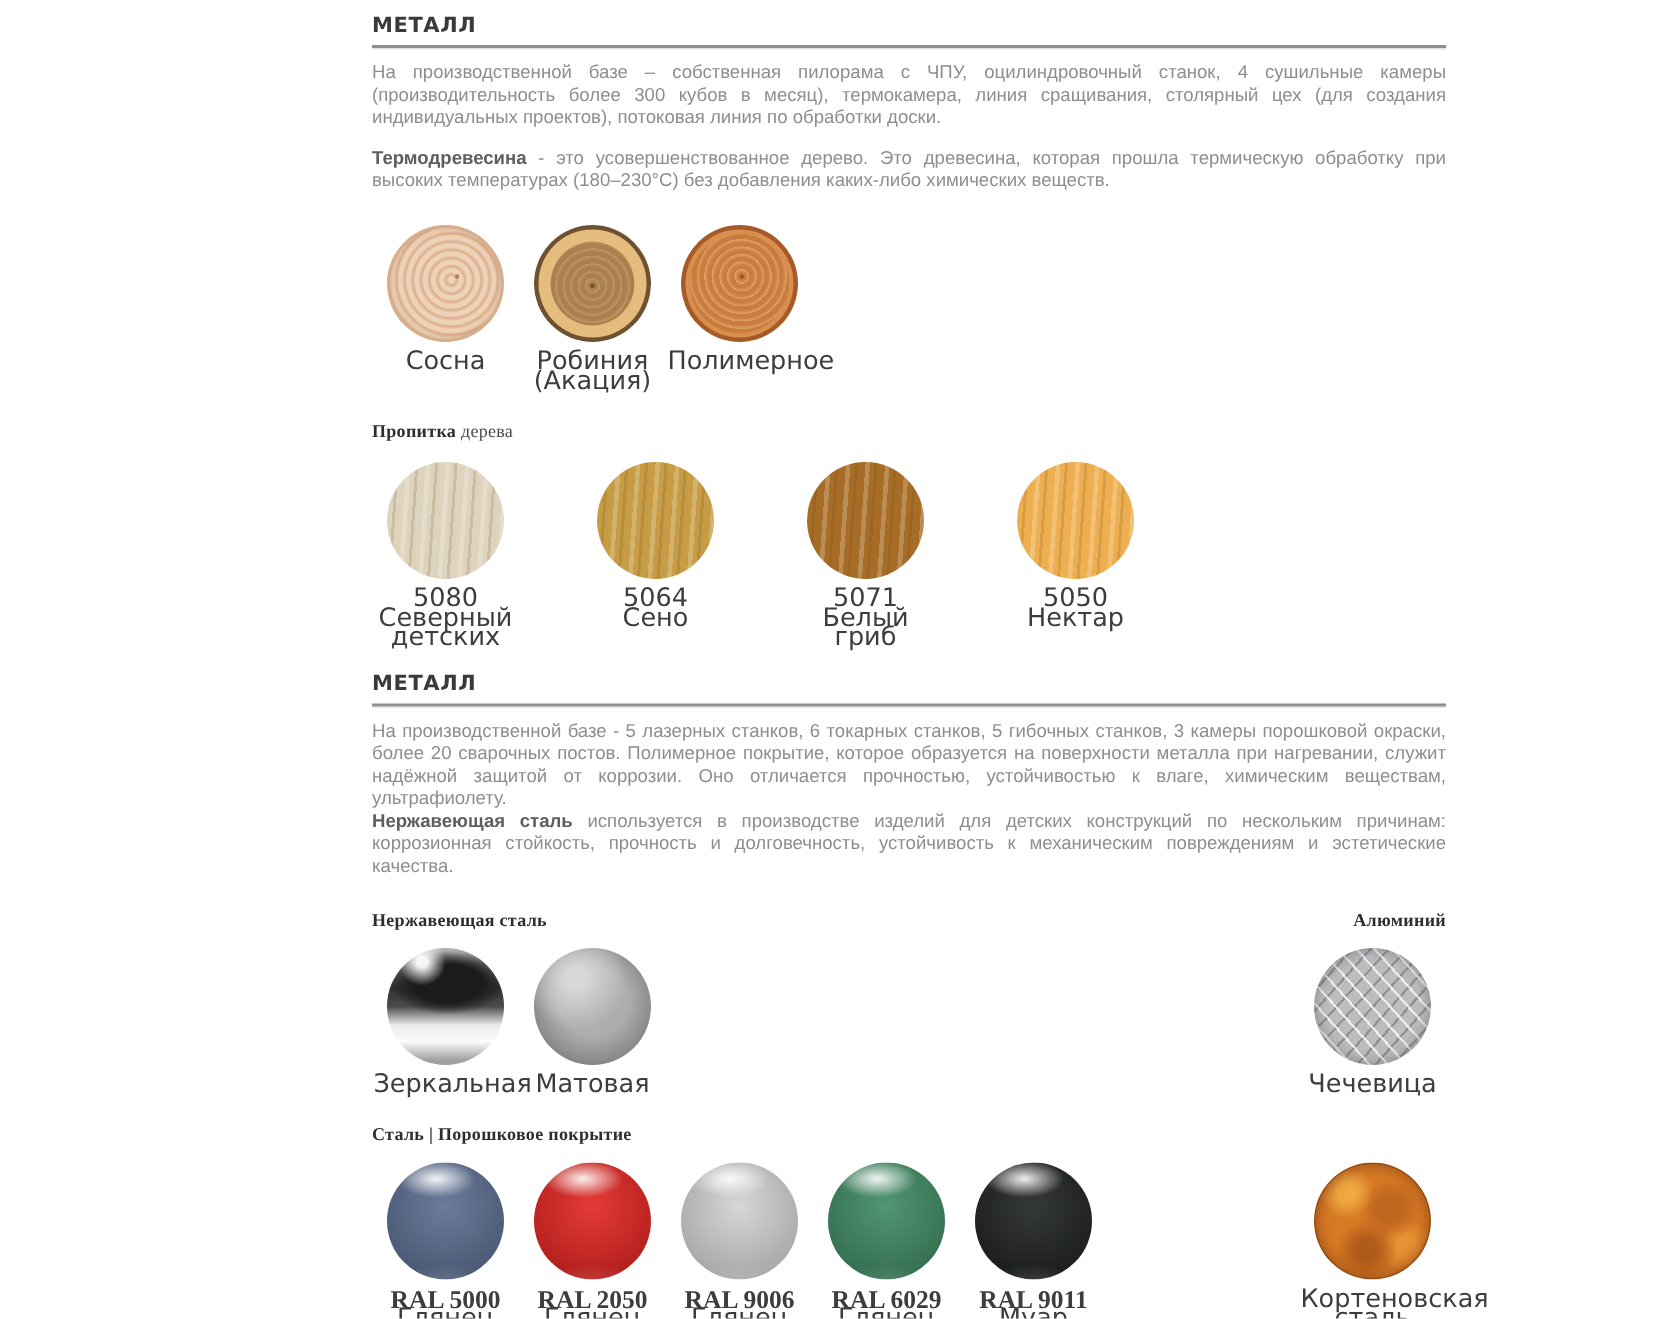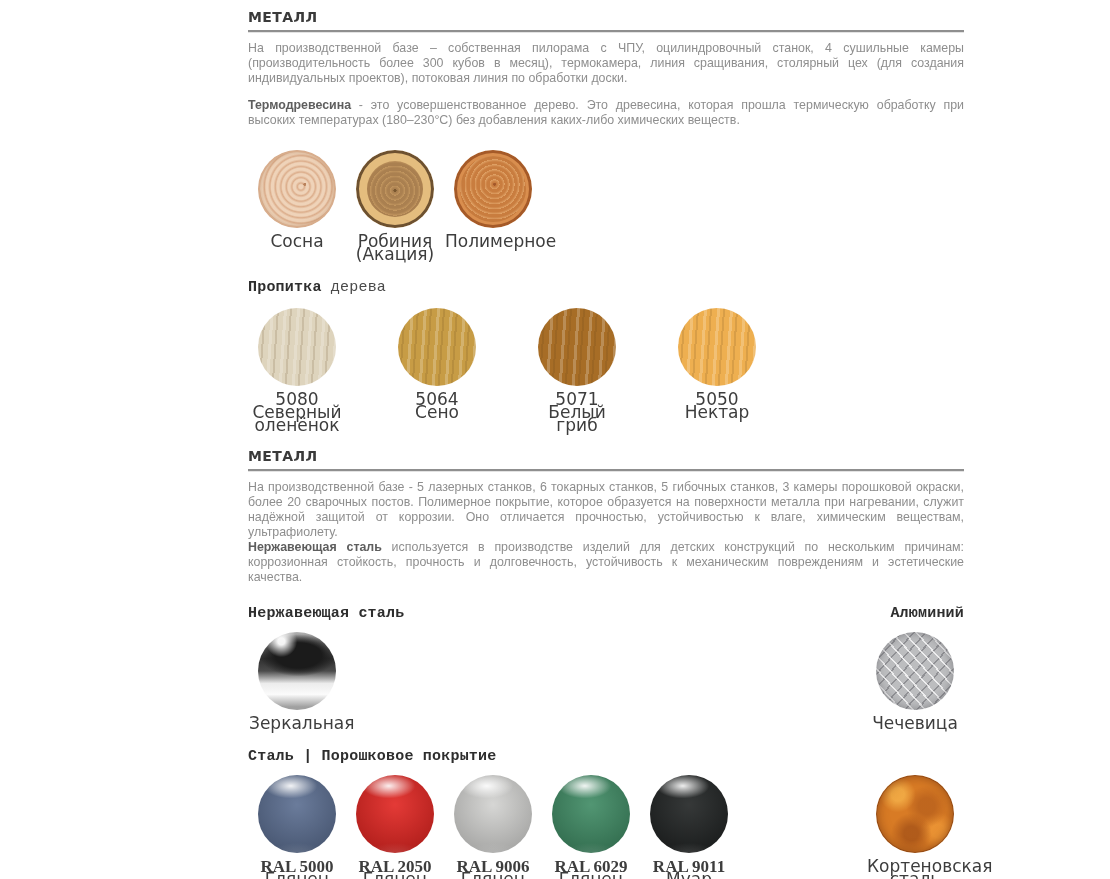--- a/index.html
+++ b/index.html
@@ -14,22 +14,22 @@
     color:#3a3a3a;letter-spacing:.4px;font-family:"DejaVu Sans",sans-serif;
   }
   .rule{height:0;border-top:2px solid #8f8f8f;box-shadow:0 1px 0 #e3e3e3;margin-top:5px;}
 
   .body-text{
     margin:9px 0 0;font-size:12.4px;line-height:15px;color:#8e8e8e;text-align:justify;
   }
   .lead-bold{color:#5e5e5e;font-weight:bold;}
 
   .subhead{
-    margin:18px 0 0;font-size:15px;line-height:17px;color:#2e2e2e;
-    font-family:Liberation Mono, monospace;font-weight:600;letter-spacing:.2px;
+    margin:18px 0 0;font-size:12px;line-height:17px;color:#2e2e2e;
+    font-family:Liberation Serif, serif;font-weight:600;letter-spacing:.2px;
   }
   .subhead .light{font-weight:normal;color:#4a4a4a;}
   .dual-head{display:flex;justify-content:space-between;align-items:baseline;margin-top:20px;}
   .dual-head .subhead{margin:0;}
 
   .swatch-row{display:flex;align-items:flex-start;}
   .mt22{margin-top:22px;} .mt10{margin-top:10px;} .mt12{margin-top:12px;gap:42px;}
   .col{width:98px;display:flex;flex-direction:column;align-items:center;flex:0 0 auto;}
   .col-right{margin-left:auto;}
   .label{
@@ -137,21 +137,21 @@
     </div>
   </div>
 
   <h2 class="subhead"><span>Пропитка</span> <span class="light">дерева</span></h2>
 
   <div class="swatch-row mt12">
     <div class="col">
       <div class="sw sw-grain" style="--sw: #ded4bd;"></div>
       <div class="label">
         <div>5080</div>
-        <div>Северный оленёнок</div>
+        <div>Северный детских</div>
       </div>
     </div>
     <div class="col">
       <div class="sw sw-grain" style="--sw: #c79c45;"></div>
       <div class="label">
         <div>5064</div>
         <div>Сено</div>
       </div>
     </div>
     <div class="col">
@@ -179,20 +179,24 @@
   <div class="dual-head">
     <h2 class="subhead">Нержавеющая сталь</h2>
     <h2 class="subhead">Алюминий</h2>
   </div>
 
   <div class="swatch-row mt10">
     <div class="col">
       <div class="sw sw-mirror"></div>
       <div class="label">Зеркальная</div>
     </div>
+    <div class="col">
+      <div class="sw sw-matte"></div>
+      <div class="label">Матовая</div>
+    </div>
     <div class="col col-right">
       <div class="sw sw-lentil" style="--sw: #bcbdbf;"></div>
       <div class="label">Чечевица</div>
     </div>
   </div>
 
   <h2 class="subhead">Сталь | Порошковое покрытие</h2>
 
   <div class="swatch-row mt10">
     <div class="col">

